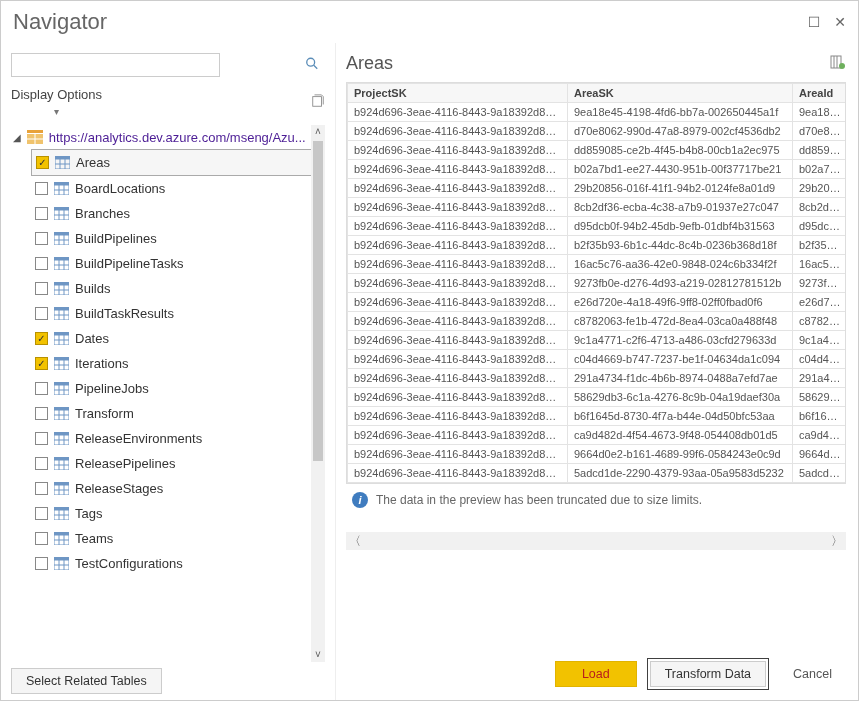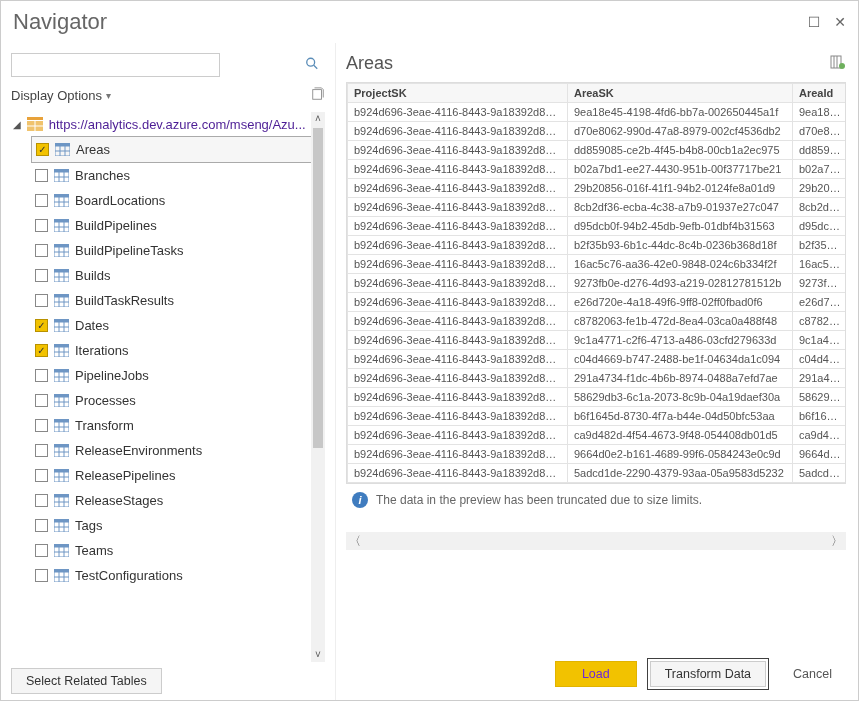--- a/index.html
+++ b/index.html
@@ -8,21 +8,21 @@
     .titlebar { display: flex; justify-content: space-between; align-items: center; padding: 8px 12px; }
     .title { font-size: 22px; color: #666; font-weight: 300; }
     .win-controls { display: flex; gap: 14px; color: #666; font-size: 14px; }
     .content { display: flex; flex: 1; overflow: hidden; }
     .left-panel { width: 335px; padding: 10px 10px 6px 10px; display: flex; flex-direction: column; border-right: 1px solid #eee; }
     .search-row { display: flex; align-items: center; margin-bottom: 10px; }
     .search-input { flex: 1; border: 1px solid #ccc; height: 24px; padding: 2px 26px 2px 5px; font-size: 13px; }
     .search-wrap { position: relative; width: 100%; }
     .search-icon { position: absolute; right: 6px; top: 50%; transform: translateY(-50%); color: #5b8db8; font-size: 14px; }
     .display-options-row { display: flex; align-items: center; justify-content: space-between; margin-bottom: 8px; }
-    .display-options { color: #444; font-size: 13px; cursor: pointer; display: flex; align-items: center; gap: 4px; }
+    .display-options { color: #444; font-size: 13px; cursor: pointer; display: flex; align-items: center; gap: 4px; flex-direction: column; }
     .display-options .caret { font-size: 10px; color: #777; }
     .refresh-icon { color: #777; }
     .tree { flex: 1; overflow-y: auto; position: relative; }
     .source-row { display: flex; align-items: center; gap: 6px; padding: 4px 2px; cursor: pointer;}
     .source-row .tri { font-size: 10px; color: #555; }
     .source-icon { width: 16px; height: 16px; display: flex; align-items: center; justify-content: center; }
     .source-label { color: #4c1d95; white-space: nowrap; overflow: hidden; text-overflow: ellipsis; flex: 1; }
     .tree-items { padding-left: 20px; }
     .tree-item { display: flex; align-items: center; gap: 6px; padding: 5px 4px; cursor: pointer; white-space: nowrap;}
     .tree-item.selected { border: 1px solid #aaa; background: #f6f6f6;}
@@ -43,21 +43,21 @@
     .col-projectsk { width: 220px;}
     .col-areask { width: 225px;}
     .col-areaid { width: 55px;}
     .truncated-row { display:flex; align-items:center; gap:8px; padding: 8px 6px; color:#666; font-size: 12px;}
     .info-badge { width:16px; height:16px; border-radius:50%; background:#3f7cbf; color:#fff; font-weight:bold; font-size:11px; display:inline-flex; align-items:center; justify-content:center; font-style: italic; }
     .hscrollbar { display: flex; align-items: center; background:#f1f1f1; height: 18px; margin-top:16px;}
     .hscrollbar .arrow { width: 18px; text-align: center; color:#555; font-size:12px;}
     .hscrollbar .track { flex: 1; height: 12px; background:#f1f1f1; position:relative;}
     .footer { display: flex; justify-content: space-between; align-items: center; padding: 10px 12px; border-top: 1px solid #eee; gap: 10px;}
     .btn { padding: 5px 14px; font-size: 12.5px; border: 1px solid #ccc; background: #f5f5f5; color: #333; cursor: pointer; }
-    .btn.load { background: #f2c200; border-color: #e1b300; color: #6d28d9; padding: 5px 26px;}
+    .btn.load { background: #f2c200; border-color: #e1b300; color: #b91c1c; padding: 5px 26px;}
     .btn.cancel { background: transparent; border: none; color: #555; text-align: right; }
     .footer-right { display:flex; gap:10px; align-items:center;}
     .transform-highlight { border: 1px solid #404040; padding: 2px;}
     .clear-cols-icon {color:#777; font-size:14px;}
   </style>
 </head>
 <body>
 <div class="window">
   <div class="titlebar">
     <div class="title">Navigator</div>
@@ -118,42 +118,42 @@
             </div>
             <div class="tree-item">
               <span class="cb"></span>
               <span class="table-icon"><svg width="15" height="13" viewBox="0 0 15 13">
                   <rect x="0" y="0" width="15" height="3" fill="#6e96c4"></rect>
                   <rect x="0" y="3" width="15" height="10" fill="none" stroke="#6e96c4"></rect>
                   <line x1="5" y1="3" x2="5" y2="13" stroke="#6e96c4"></line>
                   <line x1="10" y1="3" x2="10" y2="13" stroke="#6e96c4"></line>
                   <line x1="0" y1="8" x2="15" y2="8" stroke="#6e96c4"></line>
                 </svg></span>
+              <span class="item-label">BoardLocations</span>
+            </div>
+            <div class="tree-item">
+              <span class="cb"></span>
+              <span class="table-icon"><svg width="15" height="13" viewBox="0 0 15 13">
+                  <rect x="0" y="0" width="15" height="3" fill="#6e96c4"></rect>
+                  <rect x="0" y="3" width="15" height="10" fill="none" stroke="#6e96c4"></rect>
+                  <line x1="5" y1="3" x2="5" y2="13" stroke="#6e96c4"></line>
+                  <line x1="10" y1="3" x2="10" y2="13" stroke="#6e96c4"></line>
+                  <line x1="0" y1="8" x2="15" y2="8" stroke="#6e96c4"></line>
+                </svg></span>
               <span class="item-label">Branches</span>
             </div>
             <div class="tree-item">
               <span class="cb"></span>
               <span class="table-icon"><svg width="15" height="13" viewBox="0 0 15 13">
                   <rect x="0" y="0" width="15" height="3" fill="#6e96c4"></rect>
                   <rect x="0" y="3" width="15" height="10" fill="none" stroke="#6e96c4"></rect>
                   <line x1="5" y1="3" x2="5" y2="13" stroke="#6e96c4"></line>
                   <line x1="10" y1="3" x2="10" y2="13" stroke="#6e96c4"></line>
                   <line x1="0" y1="8" x2="15" y2="8" stroke="#6e96c4"></line>
                 </svg></span>
-              <span class="item-label">BoardLocations</span>
-            </div>
-            <div class="tree-item">
-              <span class="cb"></span>
-              <span class="table-icon"><svg width="15" height="13" viewBox="0 0 15 13">
-                  <rect x="0" y="0" width="15" height="3" fill="#6e96c4"></rect>
-                  <rect x="0" y="3" width="15" height="10" fill="none" stroke="#6e96c4"></rect>
-                  <line x1="5" y1="3" x2="5" y2="13" stroke="#6e96c4"></line>
-                  <line x1="10" y1="3" x2="10" y2="13" stroke="#6e96c4"></line>
-                  <line x1="0" y1="8" x2="15" y2="8" stroke="#6e96c4"></line>
-                </svg></span>
               <span class="item-label">BuildPipelines</span>
             </div>
             <div class="tree-item">
               <span class="cb"></span>
               <span class="table-icon"><svg width="15" height="13" viewBox="0 0 15 13">
                   <rect x="0" y="0" width="15" height="3" fill="#6e96c4"></rect>
                   <rect x="0" y="3" width="15" height="10" fill="none" stroke="#6e96c4"></rect>
                   <line x1="5" y1="3" x2="5" y2="13" stroke="#6e96c4"></line>
                   <line x1="10" y1="3" x2="10" y2="13" stroke="#6e96c4"></line>
                   <line x1="0" y1="8" x2="15" y2="8" stroke="#6e96c4"></line>
@@ -207,31 +207,20 @@
             <div class="tree-item">
               <span class="cb"></span>
               <span class="table-icon"><svg width="15" height="13" viewBox="0 0 15 13">
                   <rect x="0" y="0" width="15" height="3" fill="#6e96c4"></rect>
                   <rect x="0" y="3" width="15" height="10" fill="none" stroke="#6e96c4"></rect>
                   <line x1="5" y1="3" x2="5" y2="13" stroke="#6e96c4"></line>
                   <line x1="10" y1="3" x2="10" y2="13" stroke="#6e96c4"></line>
                   <line x1="0" y1="8" x2="15" y2="8" stroke="#6e96c4"></line>
                 </svg></span>
               <span class="item-label">PipelineJobs</span>
-            </div>
-            <div class="tree-item">
-              <span class="cb"></span>
-              <span class="table-icon"><svg width="15" height="13" viewBox="0 0 15 13">
-                  <rect x="0" y="0" width="15" height="3" fill="#6e96c4"></rect>
-                  <rect x="0" y="3" width="15" height="10" fill="none" stroke="#6e96c4"></rect>
-                  <line x1="5" y1="3" x2="5" y2="13" stroke="#6e96c4"></line>
-                  <line x1="10" y1="3" x2="10" y2="13" stroke="#6e96c4"></line>
-                  <line x1="0" y1="8" x2="15" y2="8" stroke="#6e96c4"></line>
-                </svg></span>
-              <span class="item-label">Processes</span>
             </div>
             <div class="tree-item">
               <span class="cb"></span>
               <span class="table-icon"><svg width="15" height="13" viewBox="0 0 15 13">
                   <rect x="0" y="0" width="15" height="3" fill="#6e96c4"></rect>
                   <rect x="0" y="3" width="15" height="10" fill="none" stroke="#6e96c4"></rect>
                   <line x1="5" y1="3" x2="5" y2="13" stroke="#6e96c4"></line>
                   <line x1="10" y1="3" x2="10" y2="13" stroke="#6e96c4"></line>
                   <line x1="0" y1="8" x2="15" y2="8" stroke="#6e96c4"></line>
                 </svg></span>
@@ -396,31 +385,31 @@
                 <td>c8782063-fe1b-472d-8ea4-03ca0a488f48</td>
                 <td>c8782063</td>
               </tr>
               <tr>
                 <td>b924d696-3eae-4116-8443-9a18392d8544</td>
                 <td>9c1a4771-c2f6-4713-a486-03cfd279633d</td>
                 <td>9c1a4771</td>
               </tr>
               <tr>
                 <td>b924d696-3eae-4116-8443-9a18392d8544</td>
-                <td>c04d4669-b747-2488-be1f-04634da1c094</td>
+                <td>c04d4669-b747-7237-be1f-04634da1c094</td>
                 <td>c04d4669</td>
               </tr>
               <tr>
                 <td>b924d696-3eae-4116-8443-9a18392d8544</td>
                 <td>291a4734-f1dc-4b6b-8974-0488a7efd7ae</td>
                 <td>291a4734</td>
               </tr>
               <tr>
                 <td>b924d696-3eae-4116-8443-9a18392d8544</td>
-                <td>58629db3-6c1a-2073-8c9b-04a19daef30a</td>
+                <td>58629db3-6c1a-4276-8c9b-04a19daef30a</td>
                 <td>58629db3</td>
               </tr>
               <tr>
                 <td>b924d696-3eae-4116-8443-9a18392d8544</td>
                 <td>b6f1645d-8730-4f7a-b44e-04d50bfc53aa</td>
                 <td>b6f1645d</td>
               </tr>
               <tr>
                 <td>b924d696-3eae-4116-8443-9a18392d8544</td>
                 <td>ca9d482d-4f54-4673-9f48-054408db01d5</td>

